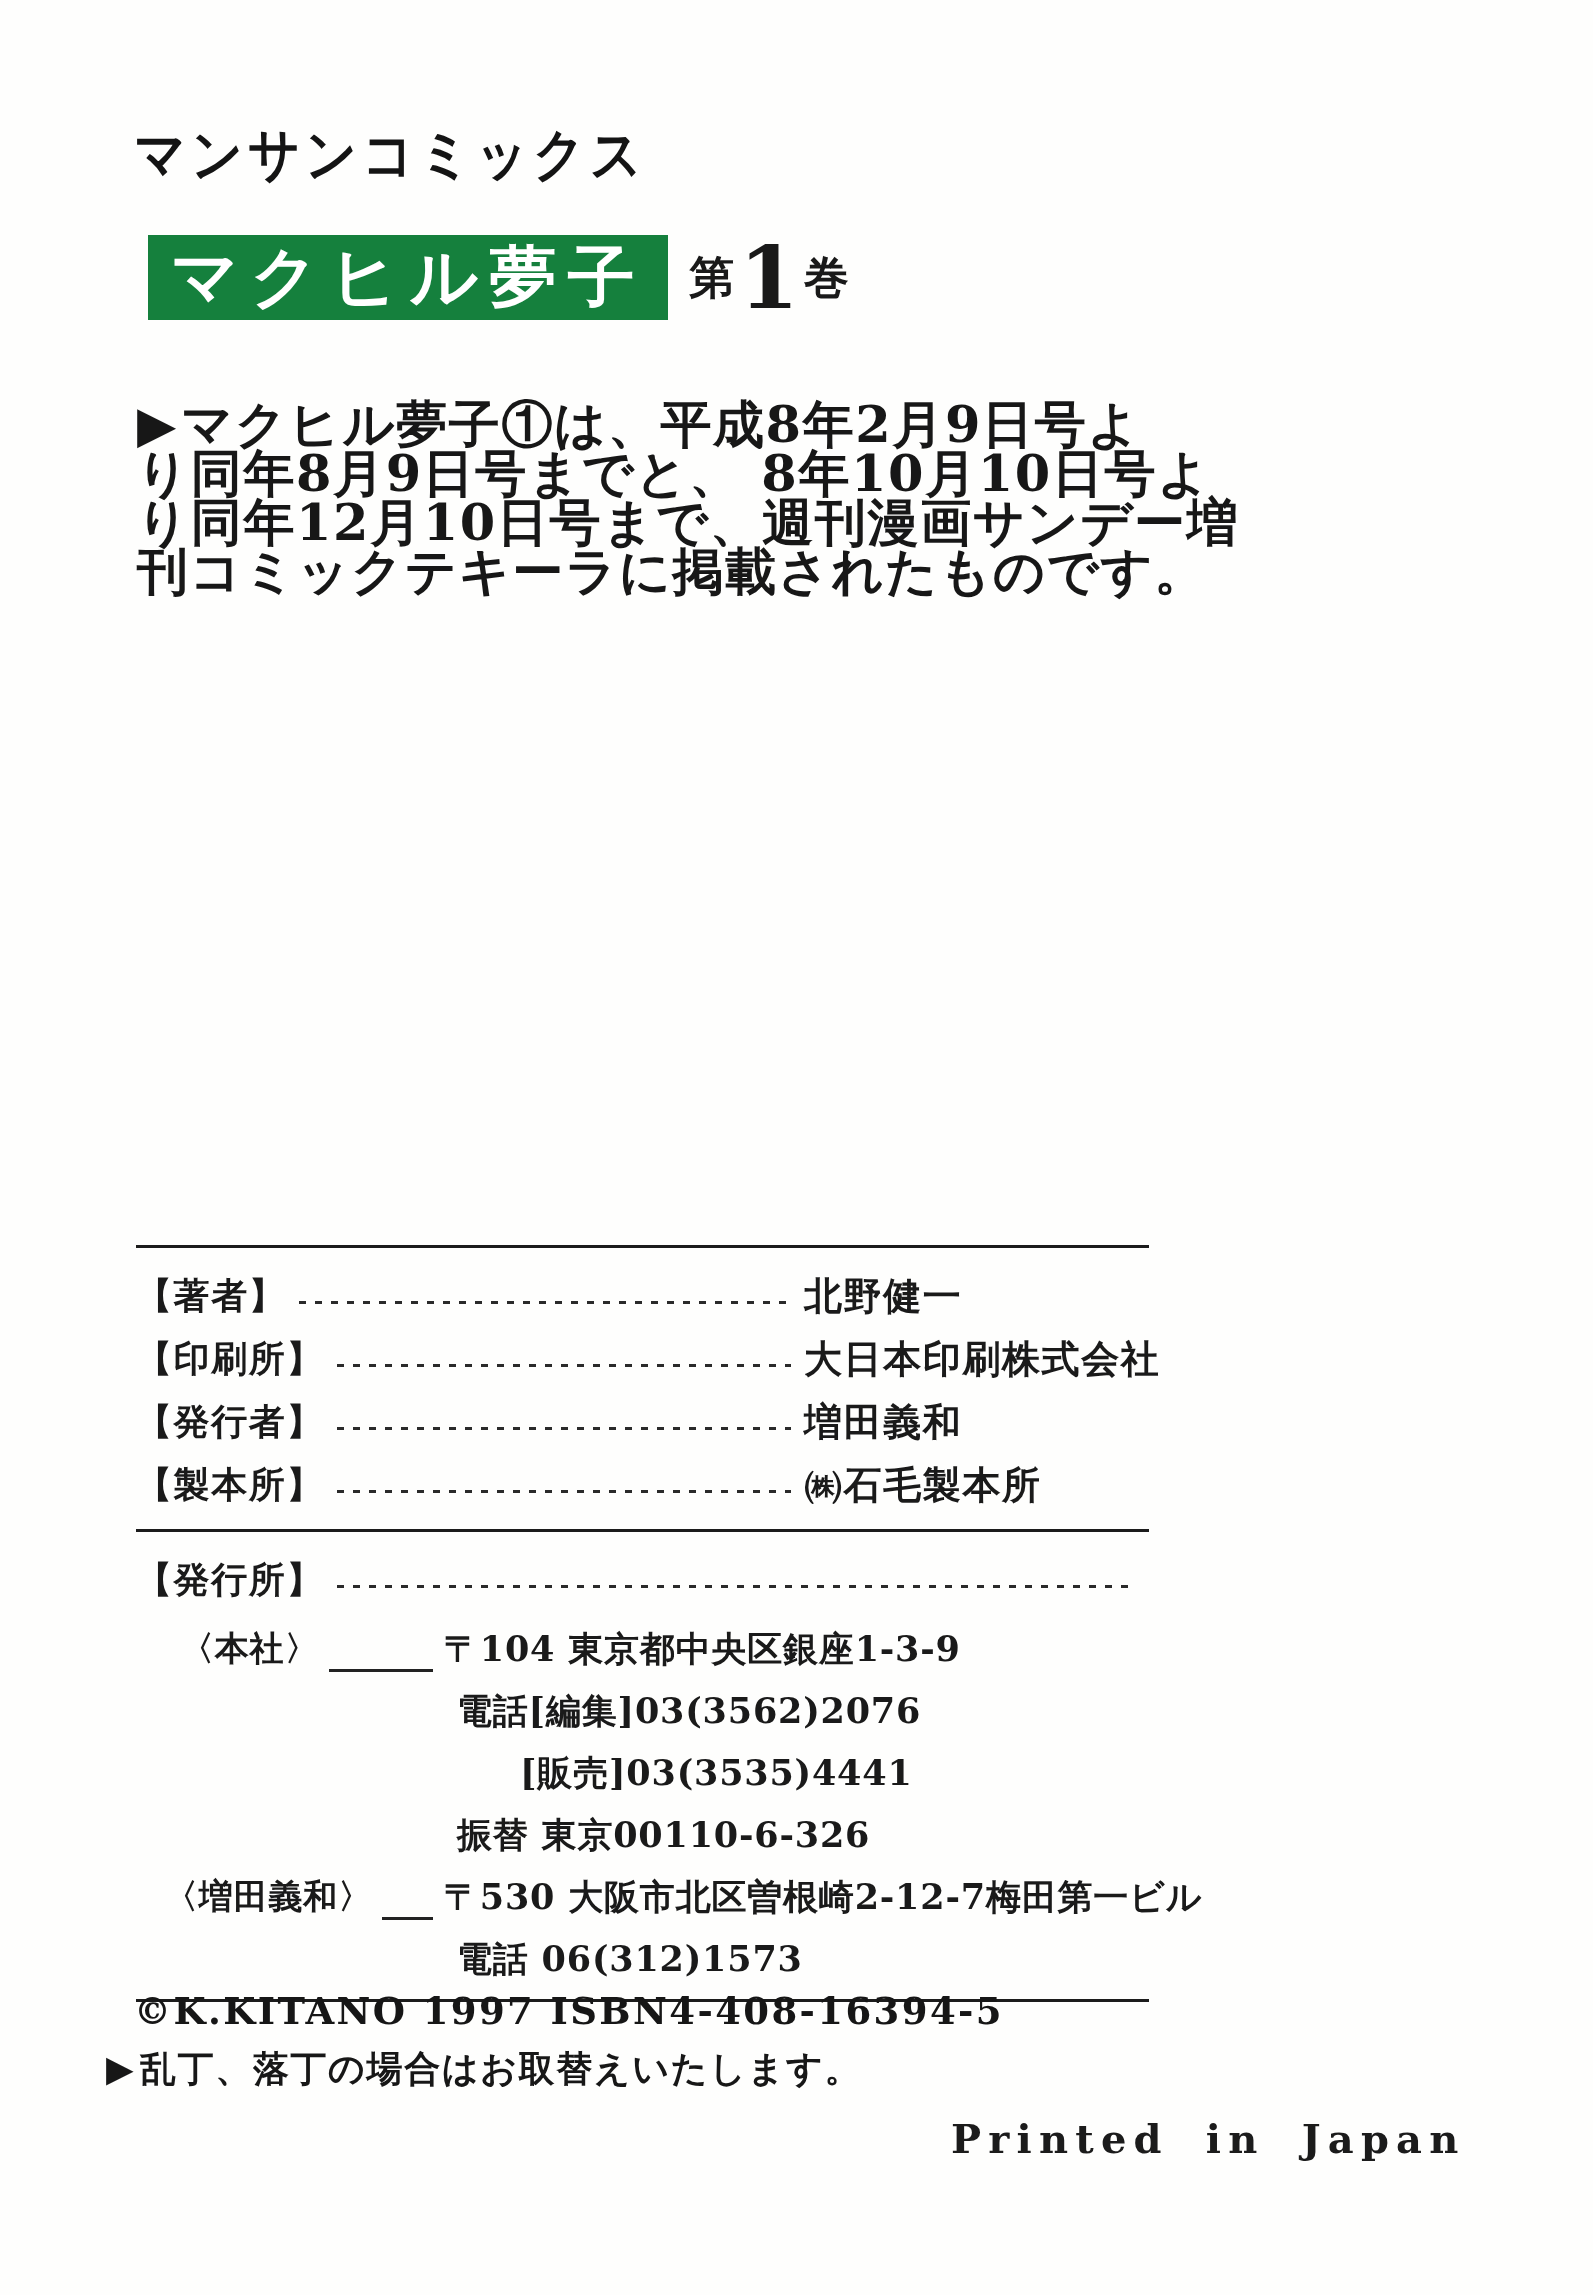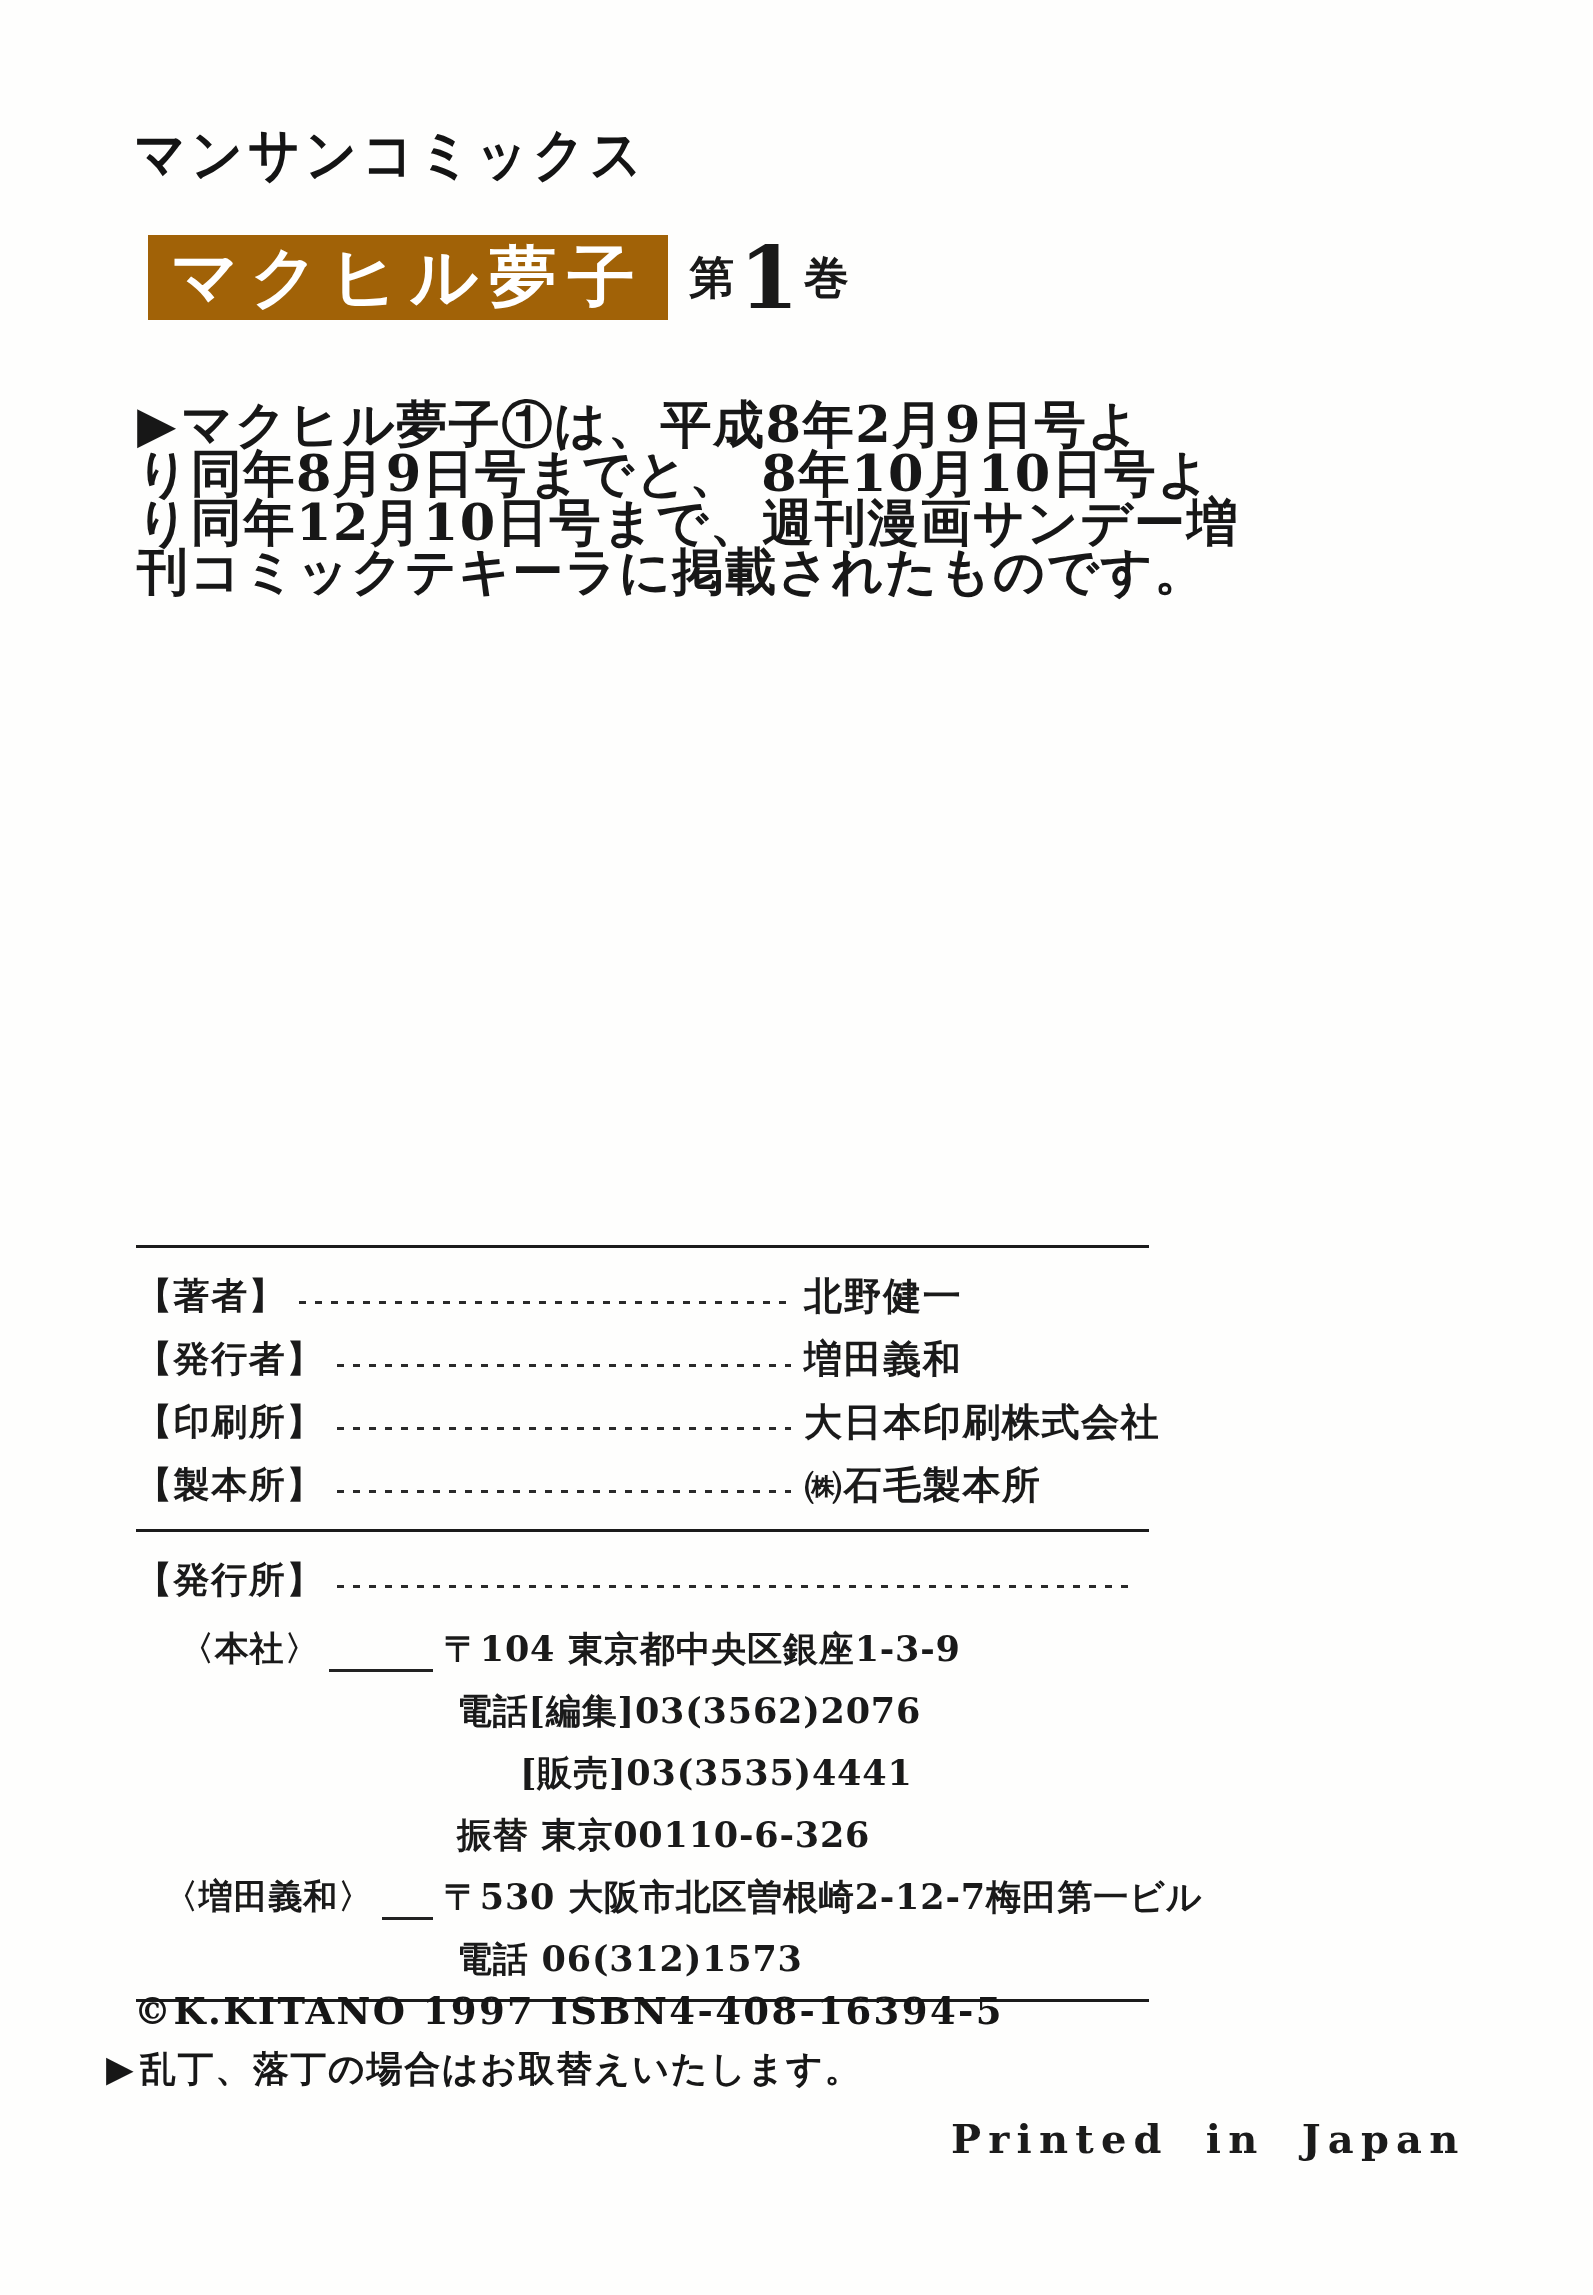--- a/index.html
+++ b/index.html
@@ -11,21 +11,21 @@
 
   
   #imprint{
     left:134px;top:117px;
     font-family:"DejaVu Sans", sans-serif;font-weight:900;font-size:51px;
     letter-spacing:4.8px;color:#141414;transform:scaleY(1.12);transform-origin:left top;
     white-space:nowrap;
   }
   #title-row{left:148px;top:235px;display:flex;align-items:center;}
   #title-box{
-    background:#a16207;color:#ffffff;height:85px;display:flex;align-items:center;
+    background:#15803d;color:#ffffff;height:85px;display:flex;align-items:center;
     font-family:Liberation Mono, monospace;font-weight:900;font-size:67px;
     letter-spacing:11.2px;padding:0 22.4px;white-space:nowrap;
   }
   #volume{display:flex;align-items:center;margin-left:21px;color:#191919;}
   .vol-k{font-family:"DejaVu Sans", sans-serif;font-weight:900;font-size:45px;white-space:nowrap;}
   .vol-n{font-family:"DejaVu Serif", serif;font-weight:bold;font-size:86px;line-height:0.85;margin:0 4.8px;}
 
   
   #intro{
     left:137px;top:400px;font-size:51px;line-height:49px;font-weight:600;
@@ -86,28 +86,28 @@
 <div class="abs" id="colophon">
   <div class="rule"></div>
 
   <div class="rows">
     <div class="crow">
       <span class="clabel">【著者】</span>
       <span class="leader-dot"></span>
       <span class="cvalue">北野健一</span>
     </div>
     <div class="crow">
+      <span class="clabel">【印刷所】</span>
+      <span class="leader-dot"></span>
+      <span class="cvalue">大日本印刷株式会社</span>
+    </div>
+    <div class="crow">
       <span class="clabel">【発行者】</span>
       <span class="leader-dot"></span>
       <span class="cvalue">増田義和</span>
-    </div>
-    <div class="crow">
-      <span class="clabel">【印刷所】</span>
-      <span class="leader-dot"></span>
-      <span class="cvalue">大日本印刷株式会社</span>
     </div>
     <div class="crow">
       <span class="clabel">【製本所】</span>
       <span class="leader-dot"></span>
       <span class="cvalue">㈱石毛製本所</span>
     </div>
   </div>
 
   <div class="rule rule2"></div>
 

